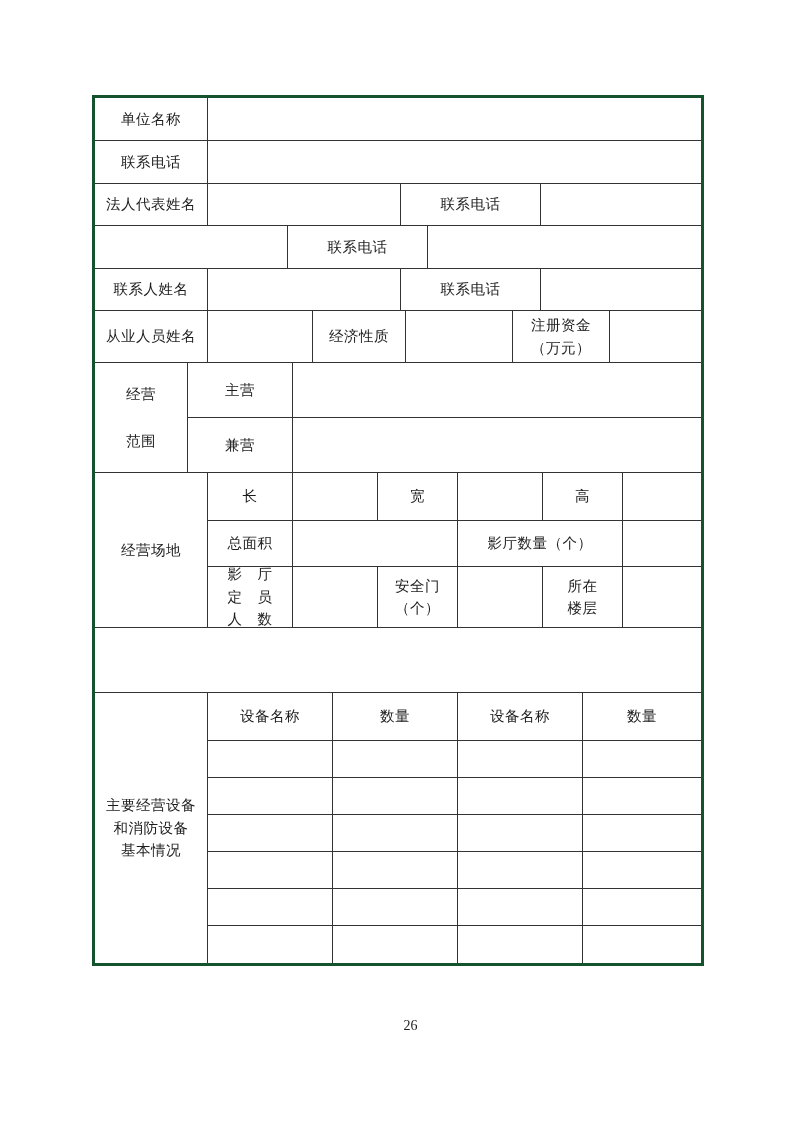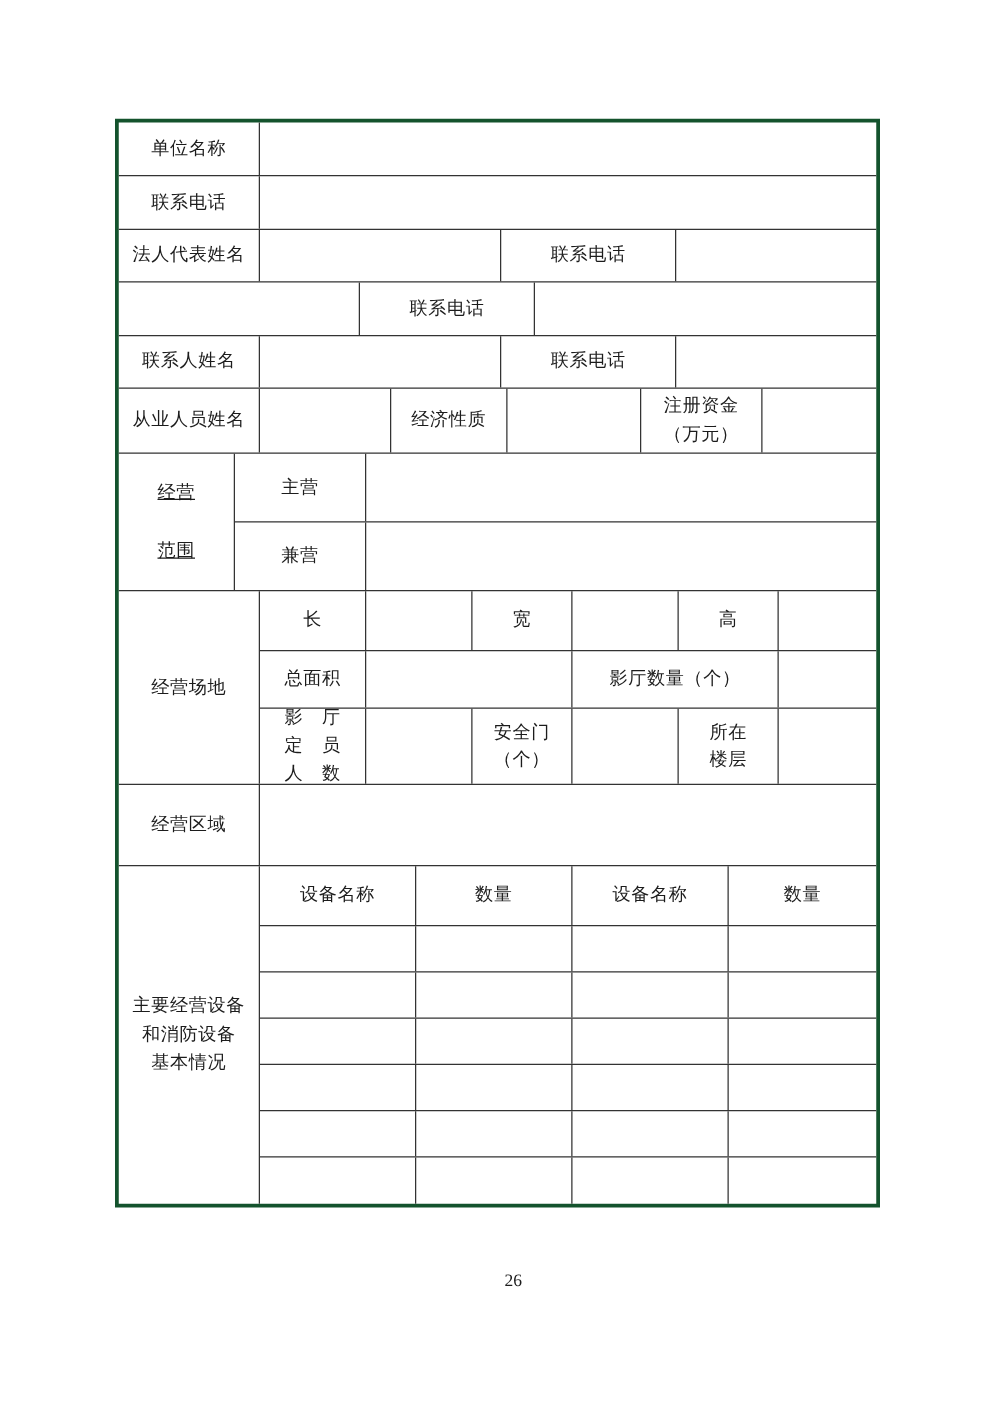--- a/index.html
+++ b/index.html
@@ -33,21 +33,21 @@
   .w113 { width: 113px; } .w193 { width: 193px; } .w140 { width: 140px; text-align: right; }
   .w105 { width: 105px; } .w93  { width: 93px; text-align: right;  } .w107 { width: 107px; }
   .w97  { width: 97px;  } .w85  { width: 85px;  } .w80  { width: 80px;  }
   .w165 { width: 165px; } .w125 { width: 125px; }
 
   .sub { flex: 1 1 auto; display: flex; flex-direction: column; border-right: none; align-items: flex-end; }
   .sub > .row:last-child { border-bottom: none; }
 
   .gap-lines span { display: block; }
   .scope-label span { display: block; }
-  .scope-label { justify-content: center; gap: 24px; text-decoration: underline; }
+  .scope-label { justify-content: center; gap: 24px; }
 
   .page-number {
     position: absolute; left: 0; right: 0; top: 1018px;
     text-align: center; font-size: 14px; color: #1c1c1c;
     font-family: "Liberation Serif", "DejaVu Serif", serif;
     margin-left: 28px;
   }
 </style>
 </head>
 <body>
@@ -147,21 +147,20 @@
           <div class="c w80 gap-lines">
             <span>所在</span>
             <span>楼层</span>
           </div>
           <div class="c fill"></div>
         </div>
       </div>
     </div>
 
     <div class="row" style="height:65px">
-      <div class="c w113">经营区域</div>
       <div class="c fill"></div>
     </div>
 
     <div class="row" style="height:270px">
       <div class="c w113 gap-lines">
         <span>主要经营设备</span>
         <span>和消防设备</span>
         <span>基本情况</span>
       </div>
       <div class="sub">

